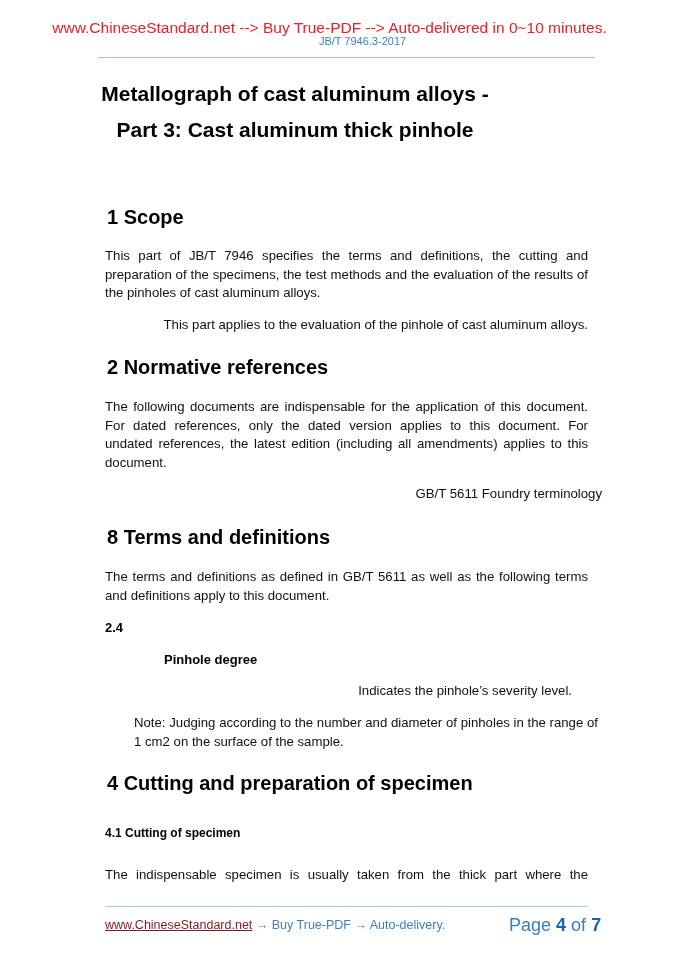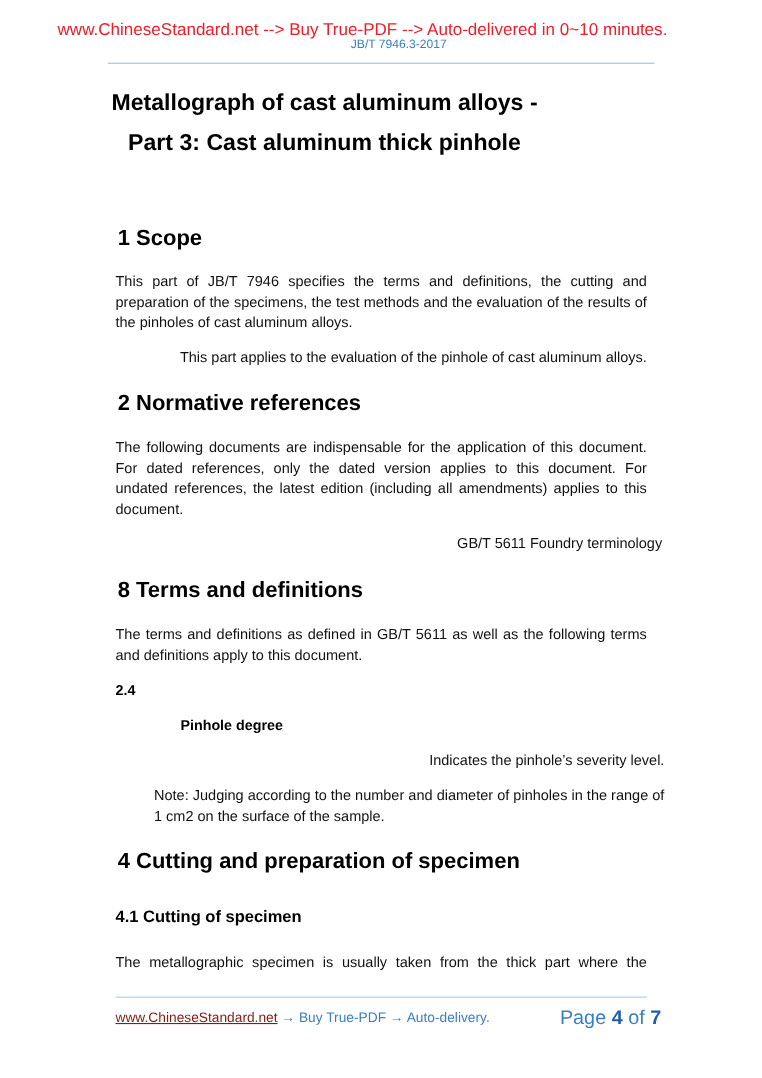--- a/index.html
+++ b/index.html
@@ -61,35 +61,35 @@
       left: 107px;
       font-weight: bold;
       font-size: 20px;
       line-height: 22px;
       white-space: nowrap;
     }
     .h2 {
       position: absolute;
       left: 105px;
       font-weight: bold;
-      font-size: 15px;
+      font-size: 12px;
       line-height: 19px;
       white-space: nowrap;
     }
     .para {
       position: absolute;
       left: 105px;
       width: 483px;
       font-size: 13.2px;
       line-height: 18.5px;
       text-align: justify;
       color: #111111;
     }
     .para.indent {
-      left: 140px;
+      left: 108px;
       width: 464px;
     }
     .para.single { white-space: nowrap; text-align: right; }
     .bold-small {
       position: absolute;
       font-weight: bold;
       font-size: 13px;
       line-height: 16px;
     }
 
@@ -141,25 +141,25 @@
 
 <div class="h1" style="top:356px;">2 Normative references</div>
 <div class="para" style="top:398px;">The following documents are indispensable for the application of this document. For dated references, only the dated version applies to this document. For undated references, the latest edition (including all amendments) applies to this document.</div>
 <div class="para single" style="top:485px; left:119px;">GB/T 5611 Foundry terminology</div>
 
 <div class="h1" style="top:526px;">8 Terms and definitions</div>
 <div class="para" style="top:568px;">The terms and definitions as defined in GB/T 5611 as well as the following terms and definitions apply to this document.</div>
 <div class="bold-small" style="top:620px; left:105px;">2.4</div>
 <div class="bold-small" style="top:652px; left:124px;margin-left:40px;">Pinhole degree</div>
 <div class="para indent single" style="top:682px;">Indicates the pinhole’s severity level.</div>
-<div class="para indent" style="top:714px;">Note: Judging according to the number and diameter of pinholes in the range of 1 cm2 on the surface of the sample.</div>
+<div class="para indent" style="top:714px;margin-left:26px;">Note: Judging according to the number and diameter of pinholes in the range of 1 cm2 on the surface of the sample.</div>
 
 <div class="h1" style="top:772px;">4 Cutting and preparation of specimen</div>
 <div class="h2" style="top:824px;">4.1 Cutting of specimen</div>
-<div class="para" style="top:866px; text-align-last: justify;">The metallographic specimen is usually taken from the thick part where the</div>
+<div class="para" style="top:866px; text-align-last: justify;">The indispensable specimen is usually taken from the thick part where the</div>
 
 <div class="footer-rule"></div>
 <div class="footer-link">
   <span class="url">www.ChineseStandard.net</span><span> → Buy True-PDF → Auto-delivery.</span>
 </div>
 <div class="footer-page">
   <span>Page</span>
   <b>4</b>
   <span>of</span>
   <b>7</b>

